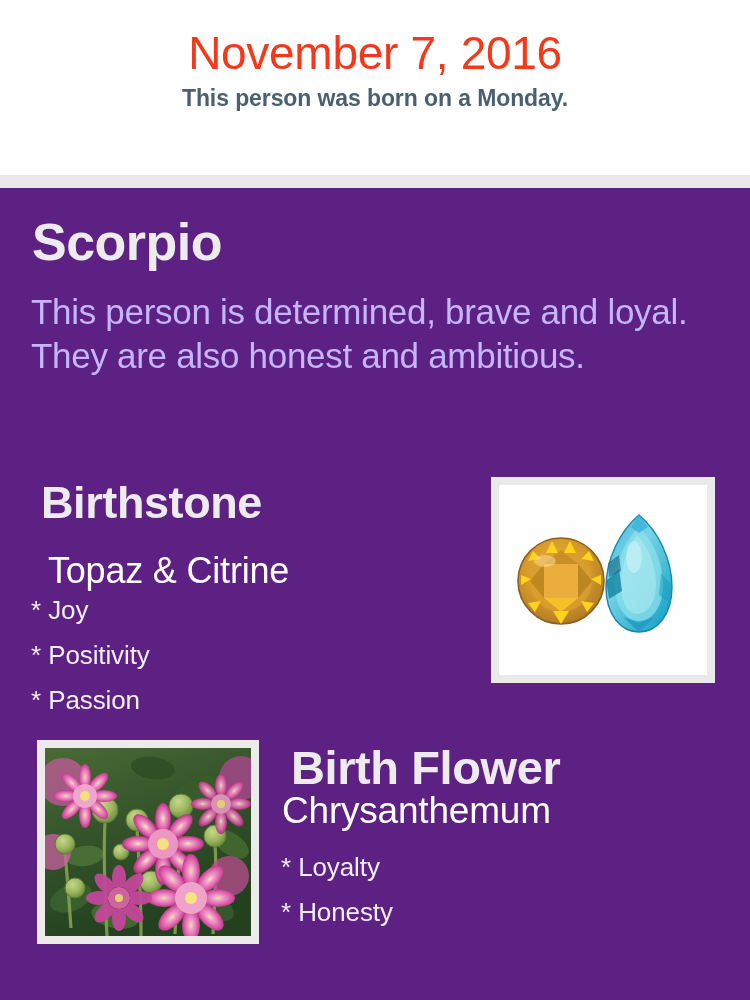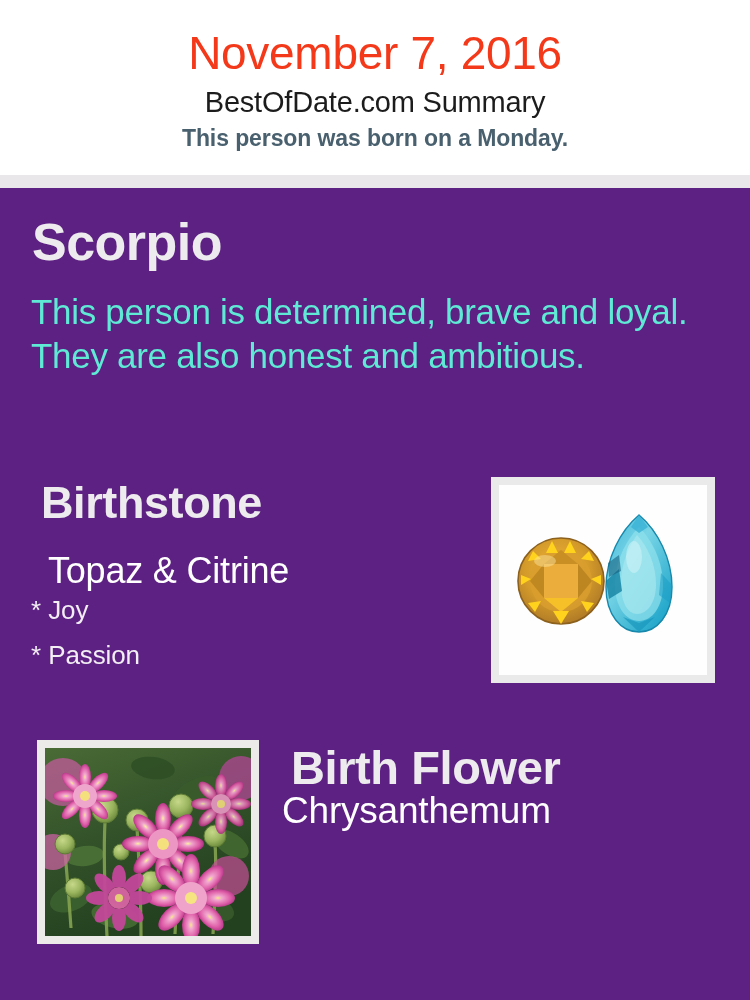--- a/index.html
+++ b/index.html
@@ -95,21 +95,21 @@
   }
   .zodiac-desc {
     position: absolute;
     left: 31px;
     top: 102px;
     width: 676px;
     margin: 0;
     font-size: 35px;
     font-weight: normal;
     line-height: 44px;
-    color: #5eead4;
+    color: #c4b5fd;
     letter-spacing: -0.3px;
   }
 
   
   .stone-title {
     position: absolute;
     left: 41px;
     top: 289px;
     margin: 0;
     font-size: 45px;
@@ -222,35 +222,35 @@
   }
   .img-svg { display: block; width: 100%; height: 100%; }
 </style>
 </head>
 <body>
 
 <div class="page">
 
   <div class="header">
     <h1 class="header-date">November 7, 2016</h1>
-    <div class="header-site">BestOfDate.com Summary</div>
     <div class="header-note">This person was born on a Monday.</div>
   </div>
 
   <div class="divider-band"></div>
 
   <div class="body-panel">
 
     <h2 class="zodiac-title">Scorpio</h2>
     <p class="zodiac-desc">This person is determined, brave and loyal. They are also honest and ambitious.</p>
 
     <h2 class="stone-title">Birthstone</h2>
     <div class="stone-name">Topaz &amp; Citrine</div>
     <ul class="stone-traits">
       <li>* Joy</li>
+      <li>* Positivity</li>
       <li>* Passion</li>
     </ul>
 
     <div class="gem-frame">
       <div class="gem-inner">
         <svg class="img-svg" viewBox="0 0 208 190" preserveAspectRatio="xMidYMid meet">
           <defs>
             <radialGradient id="citGrad" cx="45%" cy="38%" r="68%">
               <stop offset="0%" stop-color="#F0B43C"></stop>
               <stop offset="55%" stop-color="#D49A2A"></stop>
@@ -443,15 +443,19 @@
             </g>
             <circle cx="0" cy="0" r="10" fill="#EB9AC6"></circle>
             <circle cx="0" cy="0" r="4" fill="#F3DF7C"></circle>
           </g>
         </svg>
       </div>
     </div>
 
     <h2 class="flower-title">Birth Flower</h2>
     <div class="flower-name">Chrysanthemum</div>
+    <ul class="flower-traits">
+      <li>* Loyalty</li>
+      <li>* Honesty</li>
+    </ul>
 
   </div>
 </div>
 
 </body></html>

